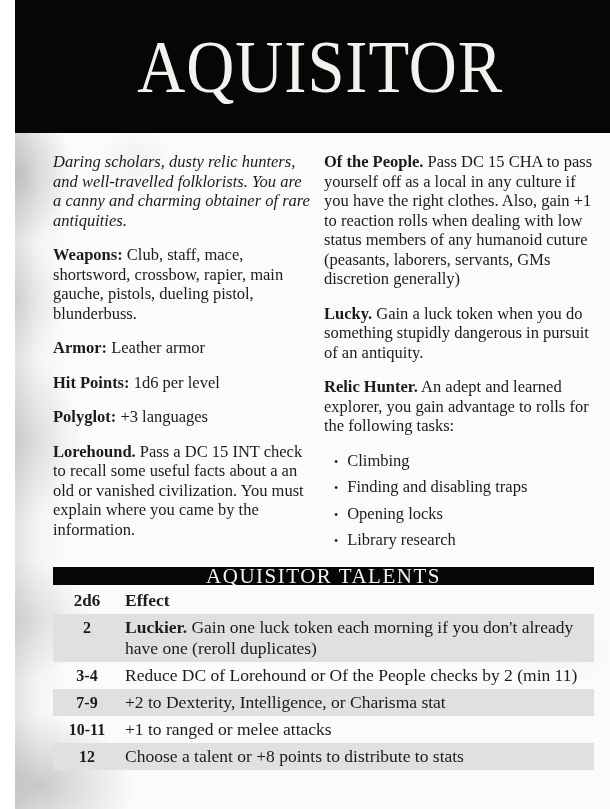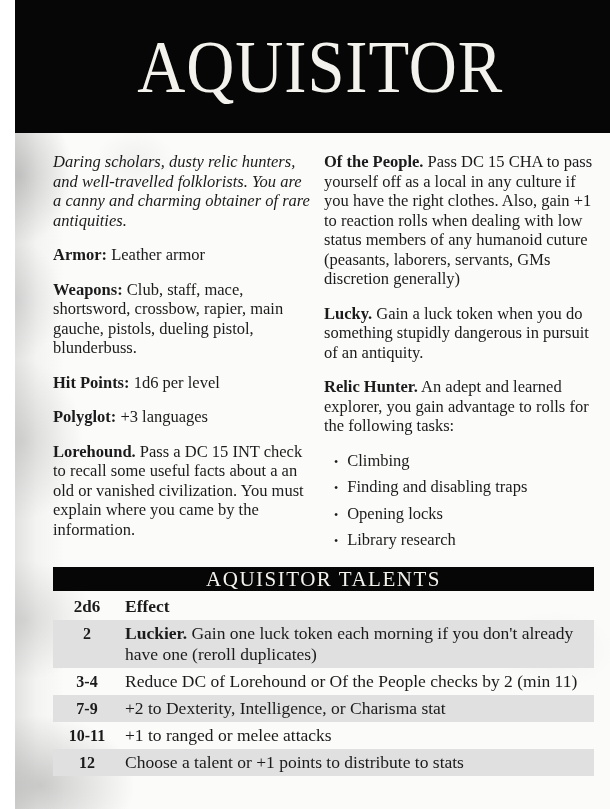--- a/index.html
+++ b/index.html
@@ -39,21 +39,21 @@
   .col-right { width:277px; flex:none; }
   .content p { margin:0 0 15px 0; font-size:16.5px; line-height:19.5px; }
   .intro { font-style:italic; }
   .trait-label { font-weight:bold; }
   .tasks { list-style:none; margin:3px 0 0 10px; padding:0; }
   .tasks li { display:flex; align-items:baseline; font-size:16.5px; line-height:19.5px; margin-bottom:5px; }
   .bullet { flex:none; font-size:12px; margin-right:9px; }
   
   .talents { position:absolute; left:38px; top:567px; width:541px; }
   .talents-bar {
-    height:24px; background:#060606; color:#f3f2ed;
+    height:18px; background:#060606; color:#f3f2ed;
     display:flex; align-items:center; justify-content:center;
     font-size:21px; letter-spacing:1.5px; white-space:nowrap;
   }
   .talents table { width:100%; border-collapse:collapse; margin-top:2px; font-size:17.5px; line-height:21px; }
   .talents td { padding:3px 4px; vertical-align:top; }
   .roll-cell { width:60px; text-align:center; font-weight:bold; font-size:16px; padding-top:5px; }
   .hdr td { font-weight:bold; }
   .hdr .roll-cell { font-size:17px; padding-top:3px; }
   tr.shaded { background:#e0e0e0; }
   .effect-cell { padding-right:8px; }
@@ -70,23 +70,23 @@
 
   <div class="class-banner">
     <div class="class-title">AQUISITOR</div>
   </div>
 
   <div class="content">
 
     <div class="col-left">
       <p class="intro">Daring scholars, dusty relic hunters, and well-travelled folklorists. You are a canny and charming obtainer of rare antiquities.</p>
 
+      <p class="trait"><span class="trait-label">Weapons:</span> <span>Club, staff, mace, shortsword, crossbow, rapier, main gauche, pistols, dueling pistol, blunderbuss.</span></p>
+
       <p class="trait"><span class="trait-label">Armor:</span> <span>Leather armor</span></p>
-
-      <p class="trait"><span class="trait-label">Weapons:</span> <span>Club, staff, mace, shortsword, crossbow, rapier, main gauche, pistols, dueling pistol, blunderbuss.</span></p>
 
       <p class="trait"><span class="trait-label">Hit Points:</span> <span>1d6 per level</span></p>
 
       <p class="trait"><span class="trait-label">Polyglot:</span> <span>+3 languages</span></p>
 
       <p class="trait"><span class="trait-label">Lorehound.</span> <span>Pass a DC 15 INT check to recall some useful facts about a an old or vanished civilization. You must explain where you came by the information.</span></p>
     </div>
 
     <div class="col-right">
       <p class="trait"><span class="trait-label">Of the People.</span> <span>Pass DC 15 CHA to pass yourself off as a local in any culture if you have the right clothes. Also, gain +1 to reaction rolls when dealing with low status members of any humanoid cuture (peasants, laborers, servants, GMs discretion generally)</span></p>
@@ -138,21 +138,21 @@
       <tr class="shaded">
         <td class="roll-cell">7-9</td>
         <td class="effect-cell"><b></b> <span>+2 to Dexterity, Intelligence, or Charisma stat</span></td>
       </tr>
       <tr>
         <td class="roll-cell">10-11</td>
         <td class="effect-cell"><b></b> <span>+1 to ranged or melee attacks</span></td>
       </tr>
       <tr class="shaded">
         <td class="roll-cell">12</td>
-        <td class="effect-cell"><b></b> <span>Choose a talent or +1 points to distribute to stats</span></td>
+        <td class="effect-cell"><b></b> <span>Choose a talent or +8 points to distribute to stats</span></td>
       </tr>
     </tbody>
       </table>
   </div>
 
   <div class="page-edge"></div>
 
 </div>
 
 </body></html>

